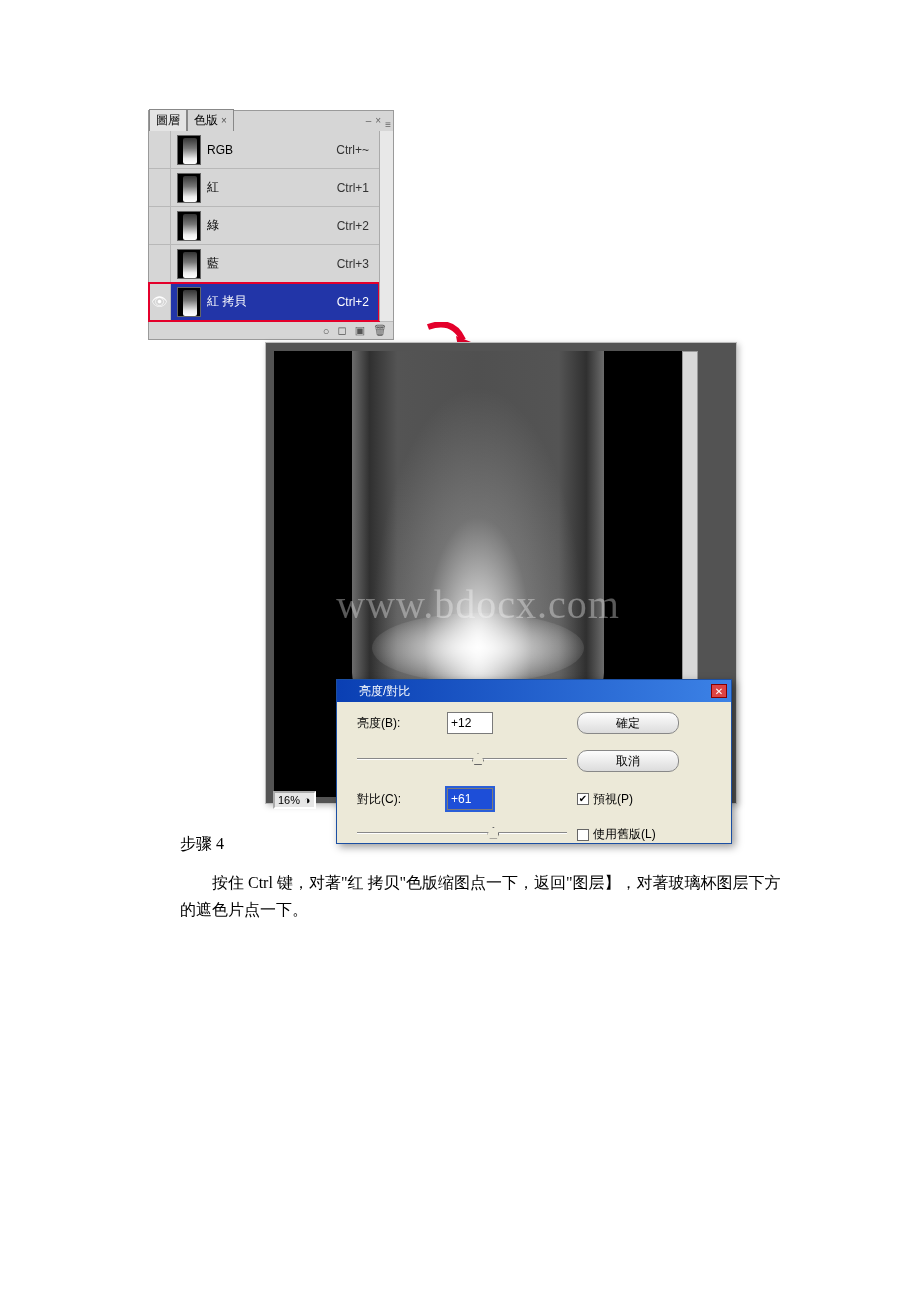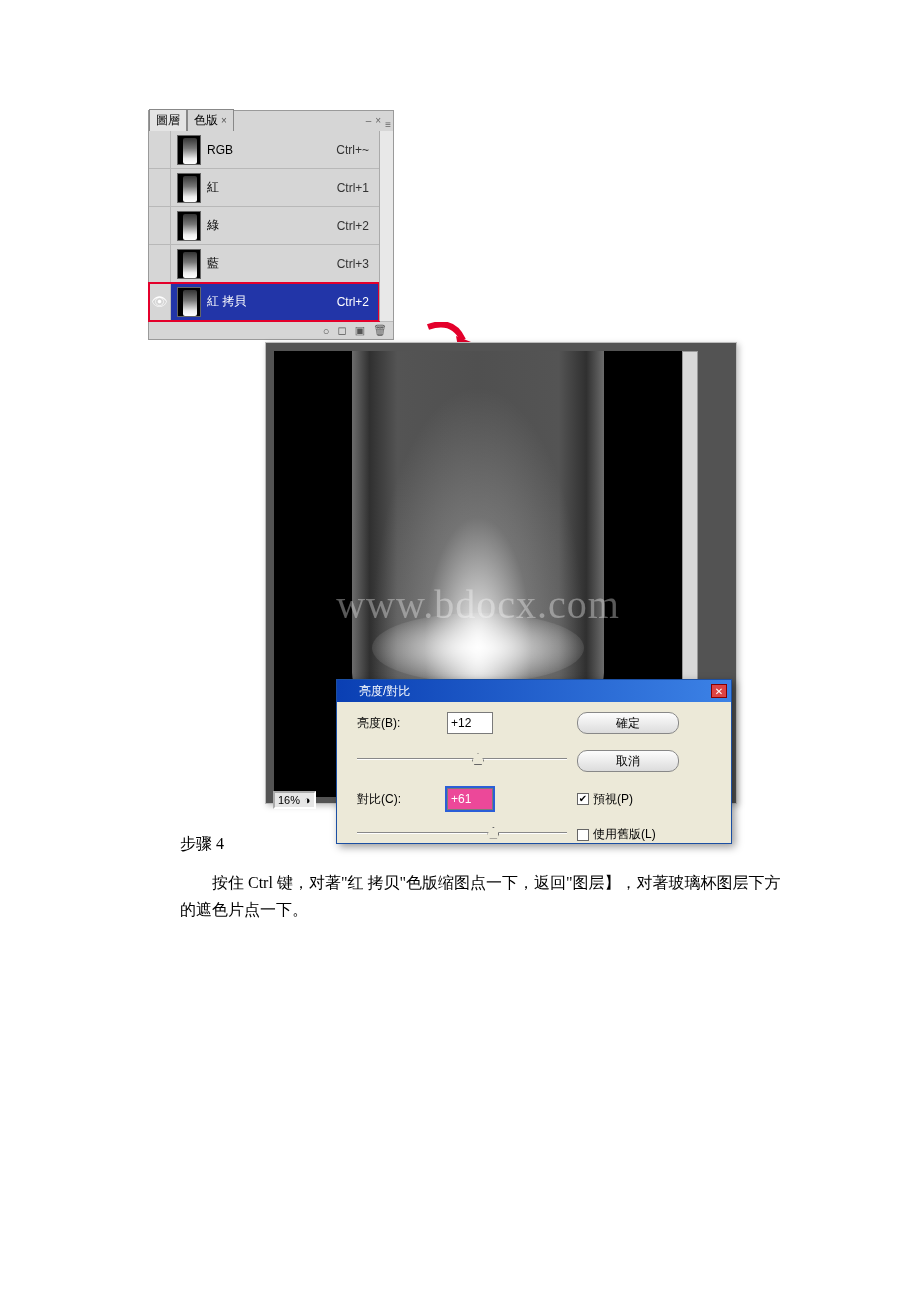--- a/index.html
+++ b/index.html
@@ -230,21 +230,21 @@
     align-items:center;
   }
   .dlg-label { font-size:12px; }
   .dlg-input {
     width: 46px; height:22px;
     border:1px solid #7a7a7a;
     background:#fff;
     font-size:12px;
     padding:1px 3px;
   }
-  .dlg-input.hl { outline:2px solid #2a5ed8; background:#ec4899; color:#fff; }
+  .dlg-input.hl { outline:2px solid #2a5ed8; background:#1d4ed8; color:#fff; }
   .dlg-btn {
     width: 102px; height: 22px;
     background: linear-gradient(#fdfdfd,#dcdcdc);
     border:1px solid #888;
     font-size:12px;
     text-align:center;
     line-height:20px;
     border-radius:10px;
   }
   .slider {

